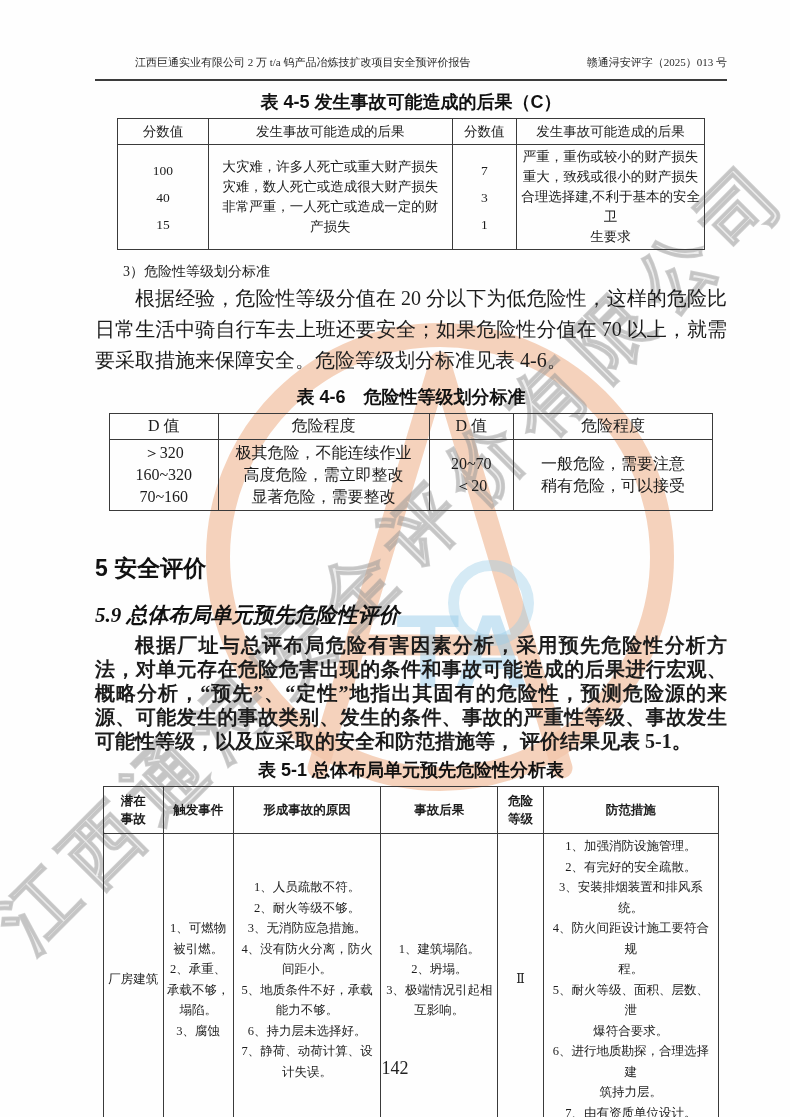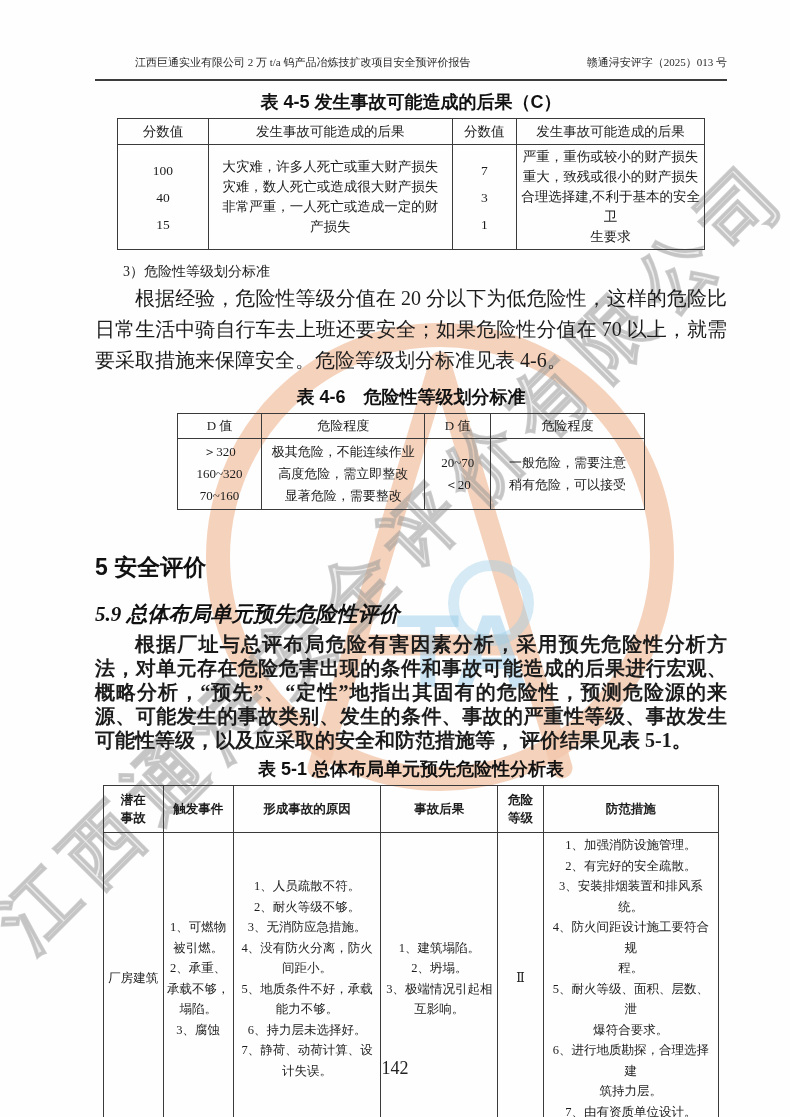--- a/index.html
+++ b/index.html
@@ -25,21 +25,21 @@
   .ml{white-space:pre-line;}
   
   .t45{width:588px;font-size:13.5px;}
   .t45 th{height:21px;}
   .t45 td{line-height:20px;}
   .t45 td.score{line-height:27px;}
   
   .sec-h{font-size:14px;margin:13px 0 0 2em;}
   .para{font-size:20px;line-height:31px;text-align:justify;text-indent:2em;margin-top:2px;}
   
-  .t46{width:468px;font-size:13px;}
+  .t46{width:604px;font-size:16px;}
   .t46 th{height:20px;}
   .t46 td{line-height:22px;}
   
   .h5{font-family:"Liberation Sans",sans-serif;font-weight:bold;font-size:23px;margin-top:42px;color:#111;}
   .h51{font-weight:bold;font-style:italic;font-size:21px;margin-top:17px;color:#111;}
   .para2{margin-top:4px;line-height:24px;font-weight:bold;}
   .t51-title{margin-top:5px;font-size:18px;}
   
   .t51{width:616px;font-size:12.5px;}
   .t51 th{font-weight:bold;line-height:18px;height:42px;}

